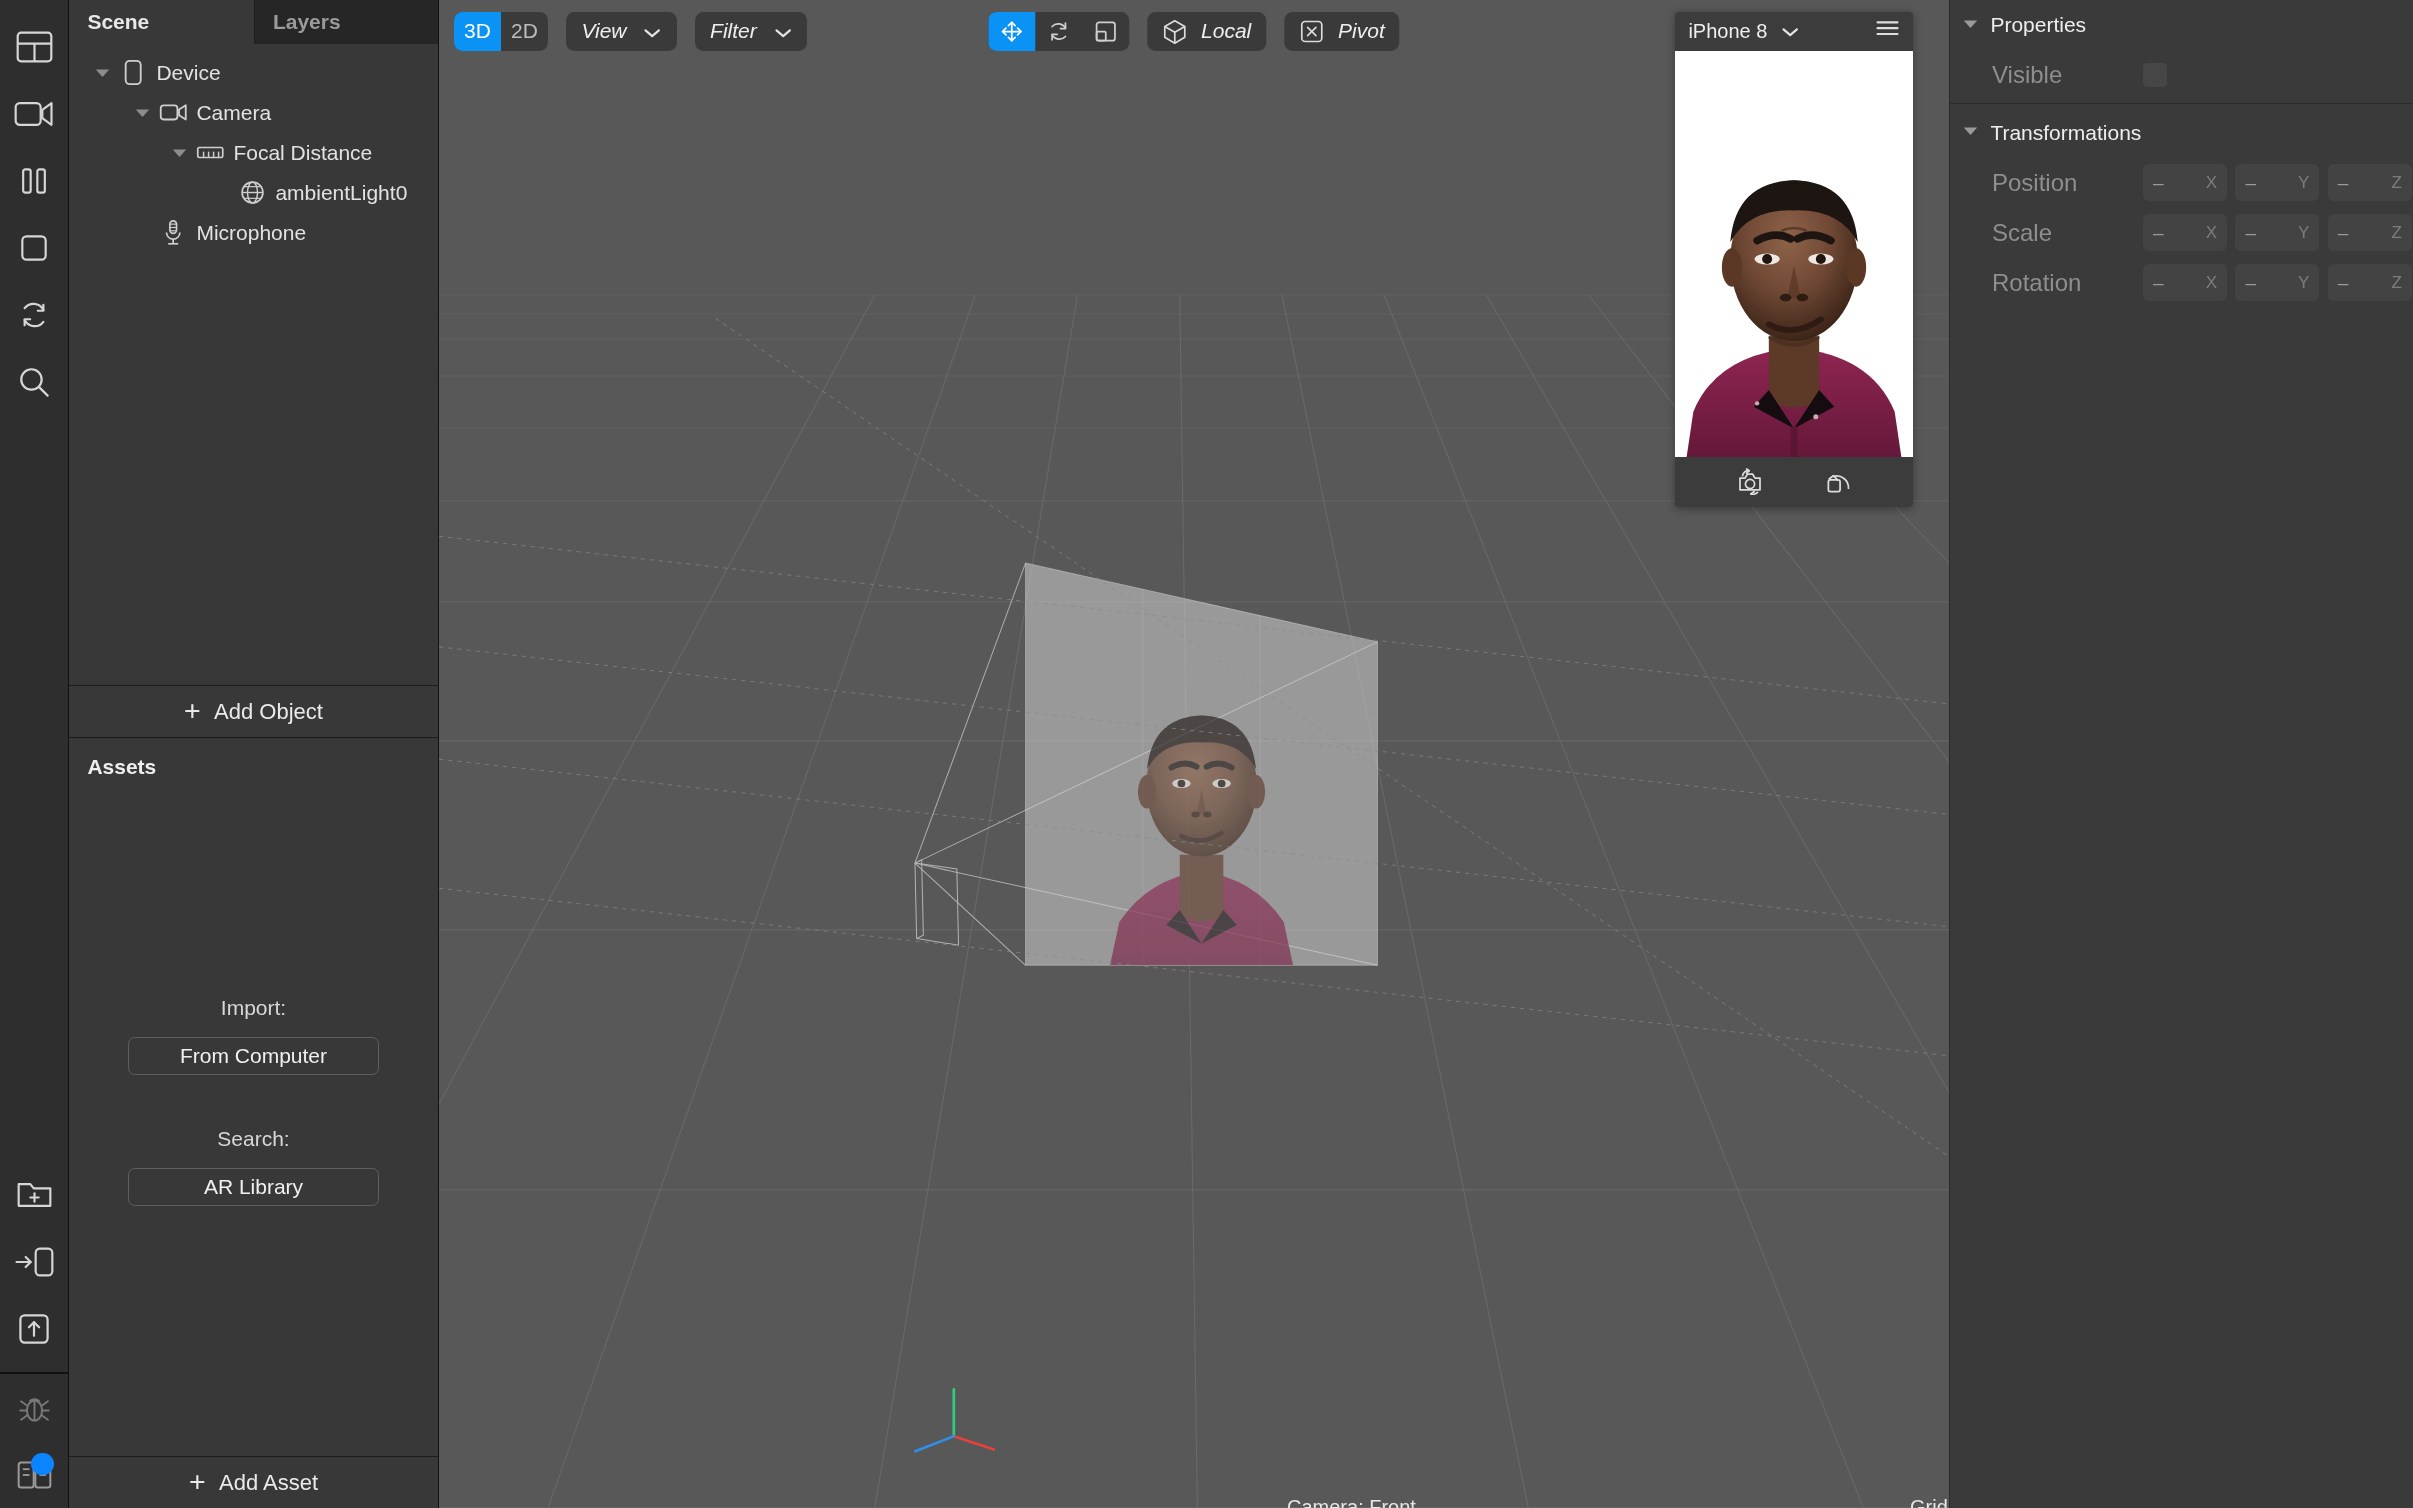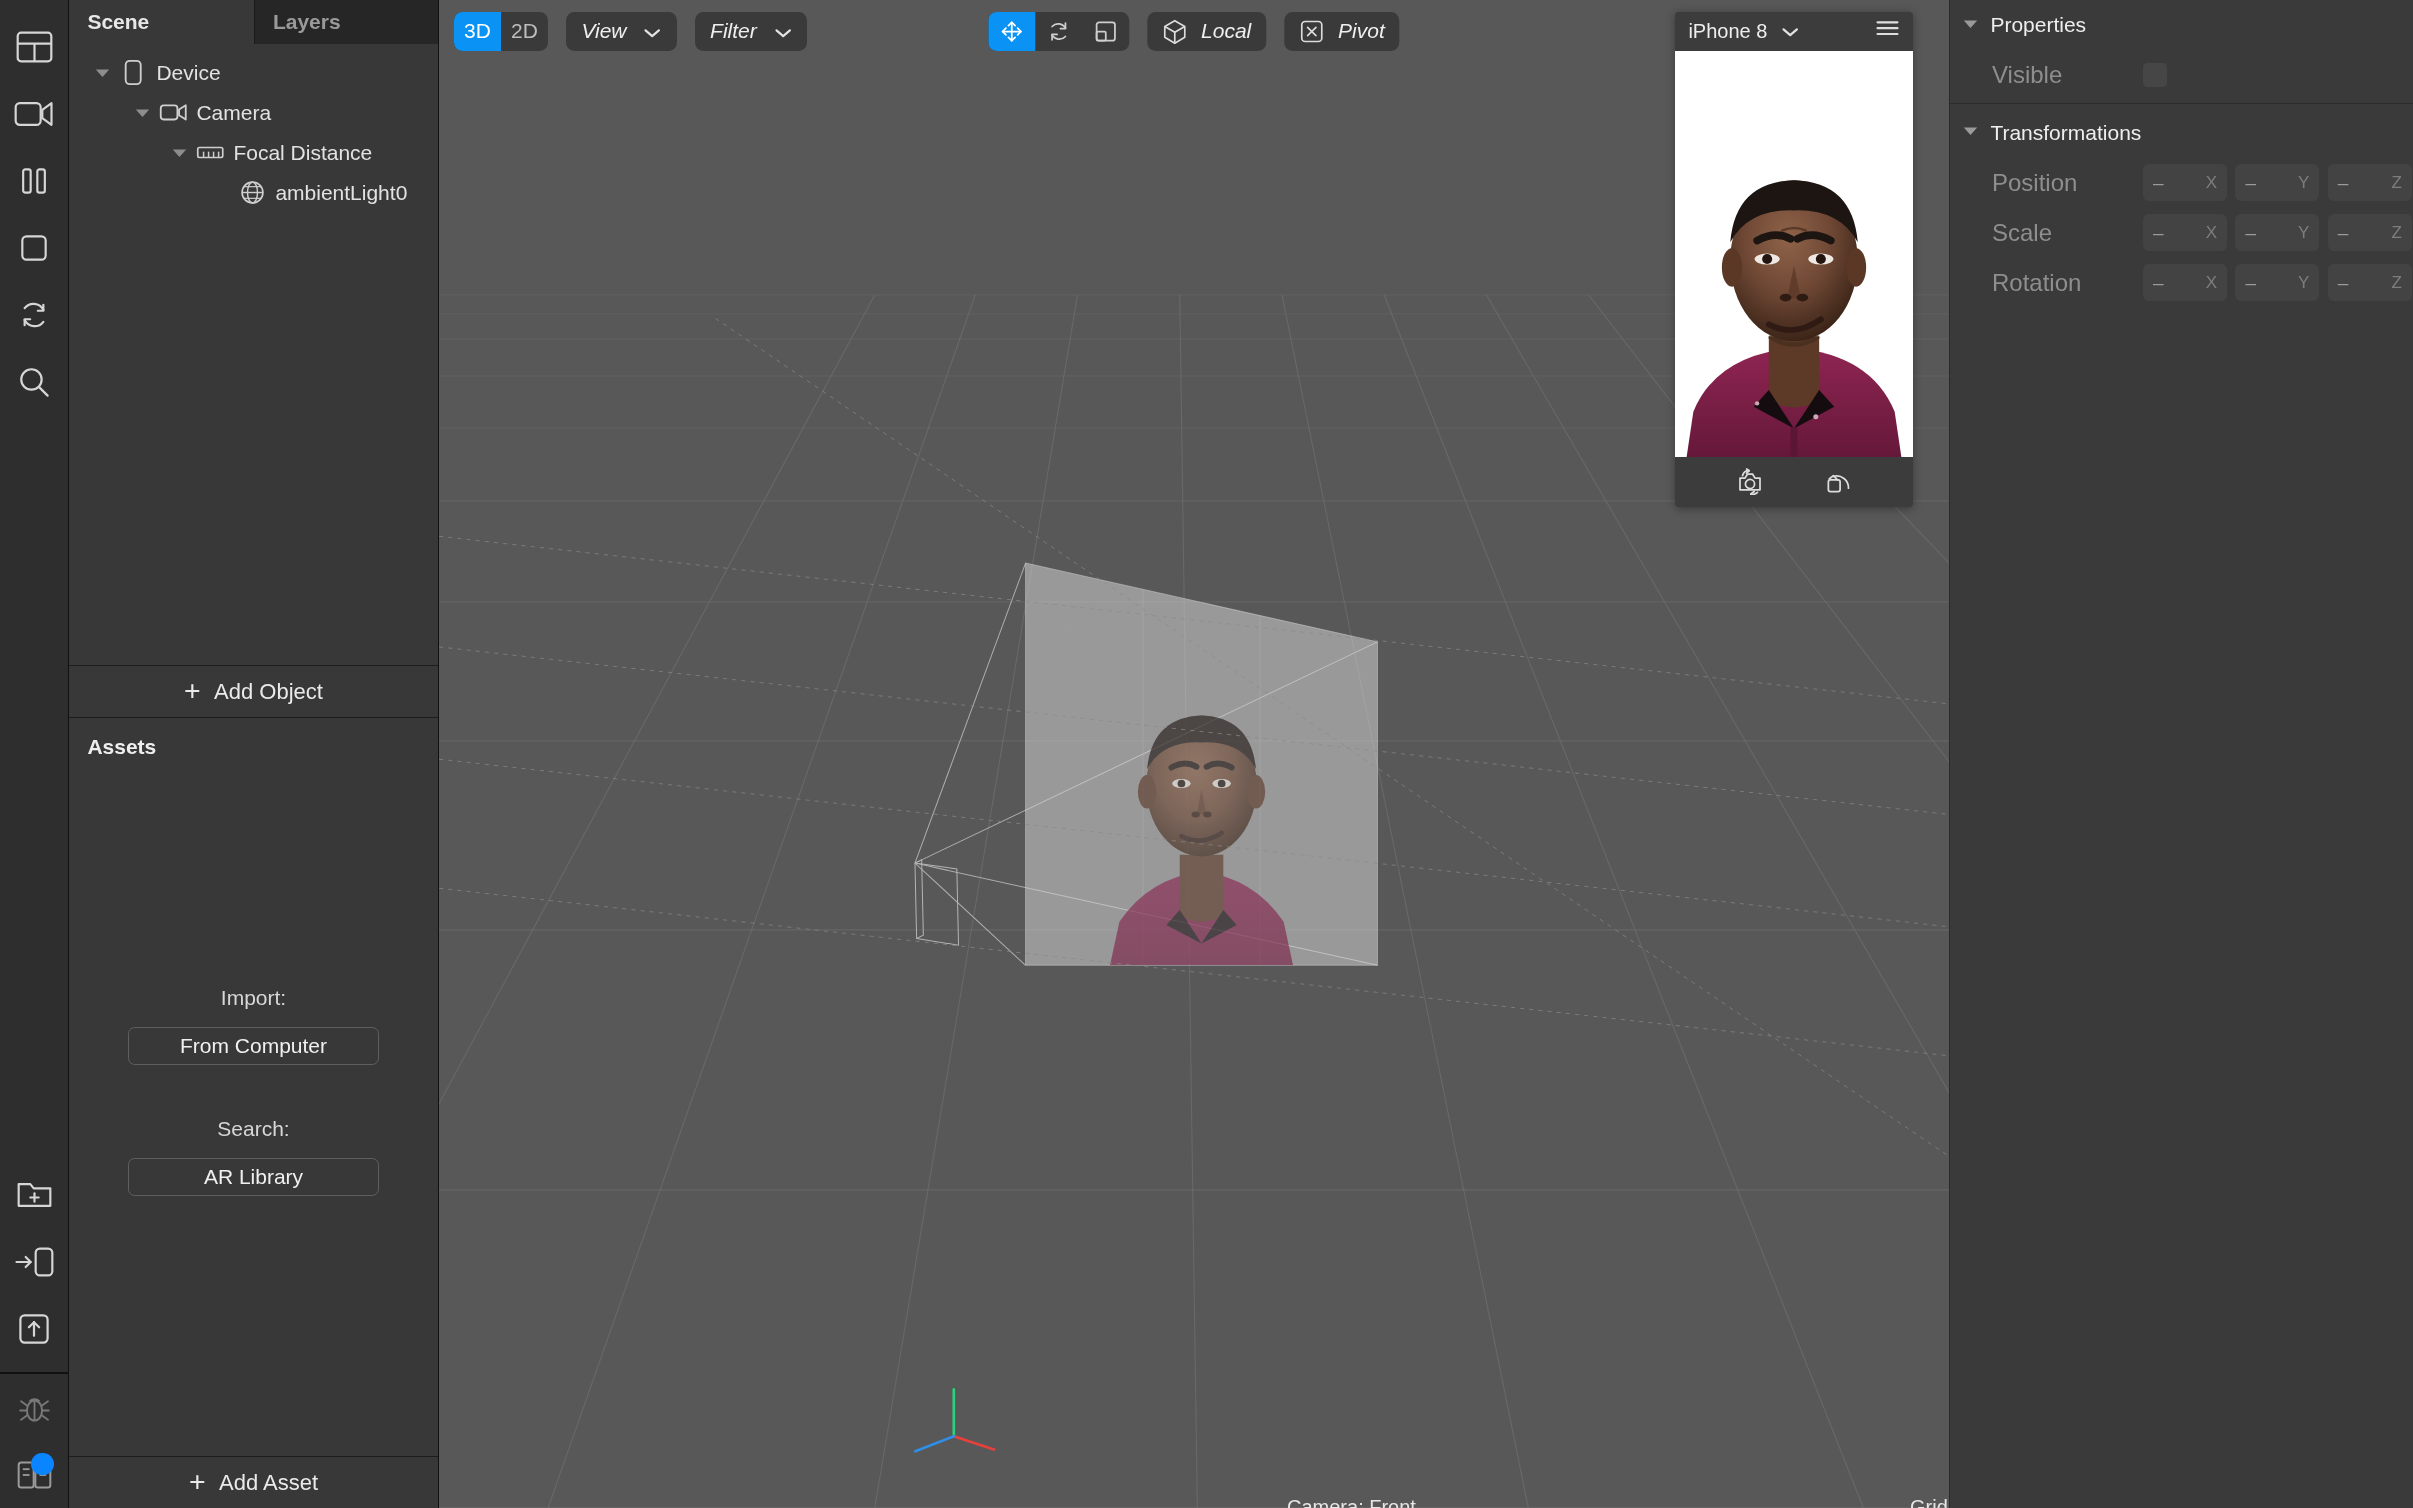--- a/index.html
+++ b/index.html
@@ -489,20 +489,35 @@
               <ellipse cx="15" cy="15" rx="6" ry="12.5" fill="none" stroke="#cfcfcf" stroke-width="1.7"></ellipse>
               <line x1="2.5" y1="15" x2="27.5" y2="15" stroke="#cfcfcf" stroke-width="1.7"></line>
               <line x1="5" y1="8" x2="25" y2="8" stroke="#cfcfcf" stroke-width="1.4"></line>
               <line x1="5" y1="22" x2="25" y2="22" stroke="#cfcfcf" stroke-width="1.4"></line>
             </svg>
         </span>
         <span class="tree-label">ambientLight0</span>
       </div>
 
 
+      <div class="tree-row" style="padding-left:62px">
+        <span class="tri empty"></span>
+        <span class="tnode-icon">
+          <svg width="18.4" height="27" viewBox="0 0 22 32">
+              <rect x="7" y="2" width="8" height="15" rx="4" fill="none" stroke="#cfcfcf" stroke-width="2"></rect>
+              <line x1="7" y1="6" x2="15" y2="6" stroke="#cfcfcf" stroke-width="1.4"></line>
+              <line x1="7" y1="10" x2="15" y2="10" stroke="#cfcfcf" stroke-width="1.4"></line>
+              <line x1="7" y1="14" x2="15" y2="14" stroke="#cfcfcf" stroke-width="1.4"></line>
+              <path d="M3 16 A8 8 0 0 0 19 16" fill="none" stroke="#cfcfcf" stroke-width="2"></path>
+              <line x1="11" y1="24" x2="11" y2="29" stroke="#cfcfcf" stroke-width="2"></line>
+              <line x1="5" y1="29.5" x2="17" y2="29.5" stroke="#cfcfcf" stroke-width="2"></line>
+            </svg>
+        </span>
+        <span class="tree-label">Microphone</span>
+      </div>
     </div>
 
     <div class="panel-footer">
       <span class="footer-plus">+</span>
       <span class="footer-label">Add Object</span>
     </div>
 
     <div class="assets-section">
       <div class="assets-title">Assets</div>
       <div class="assets-body">

